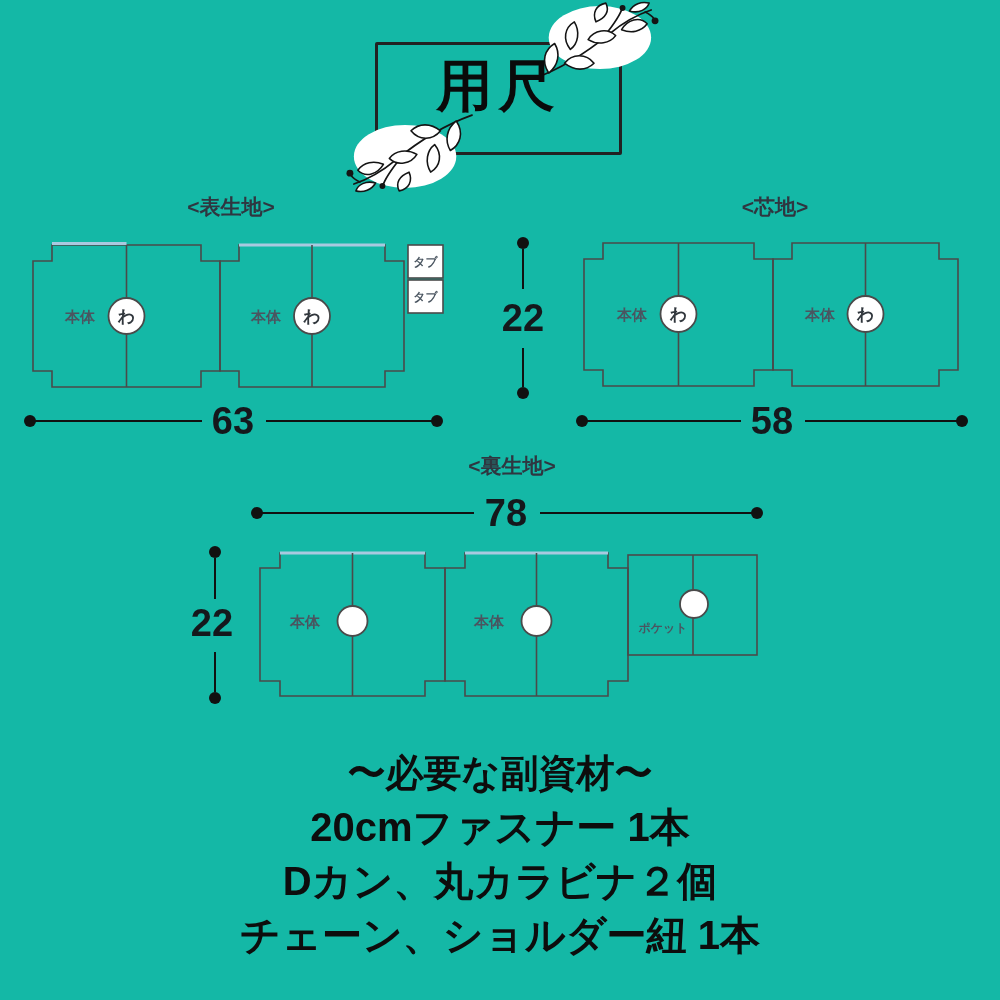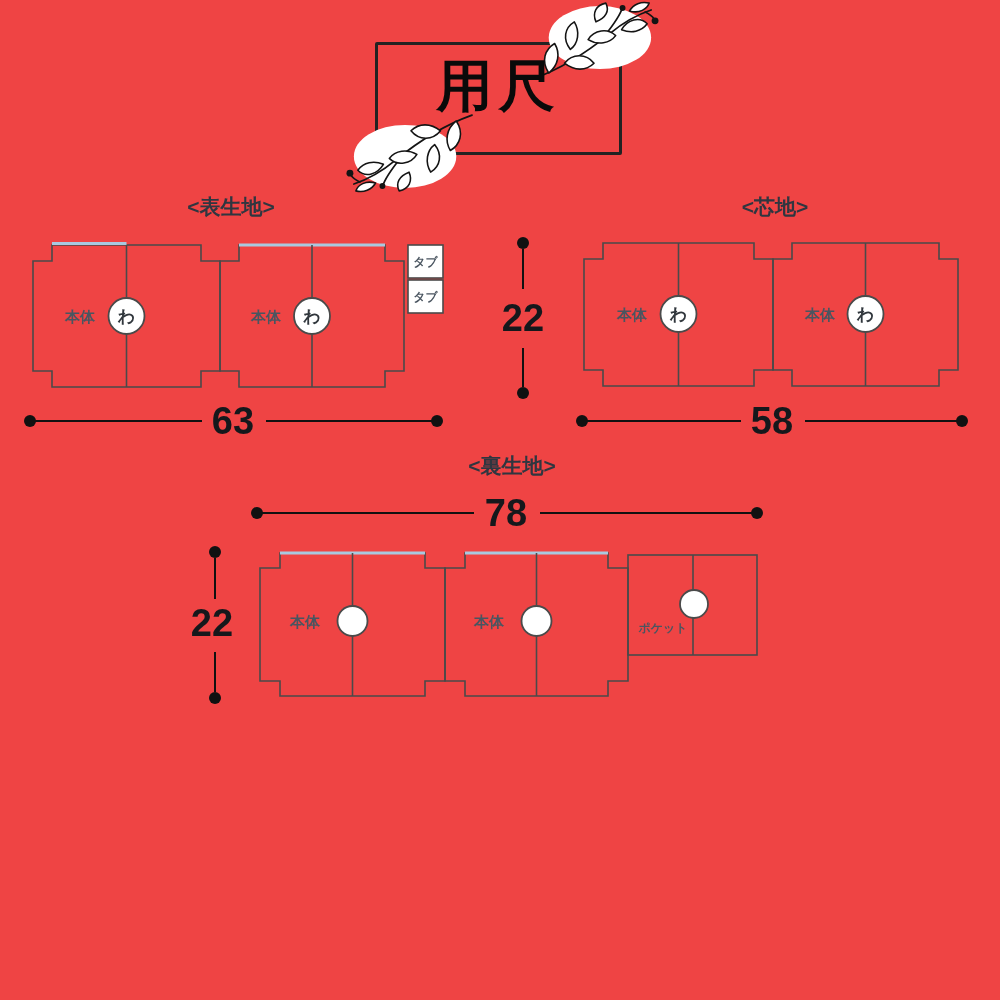--- a/index.html
+++ b/index.html
@@ -1,16 +1,16 @@
 <!DOCTYPE html>
 <html><head>
 <meta charset="utf-8">
 <style>
   html,body{margin:0;padding:0;background:#ffffff;}
-  .stage{position:relative;width:1000px;height:1000px;background:#ef4444;overflow:hidden;
+  .stage{position:relative;width:1000px;height:1000px;background:#14b8a6;overflow:hidden;
          font-family:"Liberation Sans","DejaVu Sans",sans-serif;}
   
   .title-frame{position:absolute;left:375px;top:42px;width:241px;height:107px;
                border:3px solid #222;border-radius:2px;}
   .title-text{position:absolute;left:375px;top:58px;width:247px;text-align:center;
               font-size:56px;font-weight:900;color:#0a0a0a;letter-spacing:6px;line-height:1;}
   .sprig{position:absolute;}
   .sprig-tr{left:531px;top:0px;width:128px;height:86px;}
   .sprig-bl{left:346px;top:108px;width:128px;height:86px;transform:rotate(180deg);}
   
@@ -187,14 +187,20 @@
 
       <g>
         <rect x="628" y="555" width="129" height="100" fill="none" stroke="#4a4a4a" stroke-width="1.6"></rect>
         <path d="M693,555 V655" stroke="#4a4a4a" stroke-width="1.6"></path>
         <circle cx="694" cy="604" r="14" fill="#ffffff" stroke="#4a4a4a" stroke-width="1.8"></circle>
         <text class="lbl-sm" x="663" y="632" text-anchor="middle">ポケット</text>
       </g>
     </g>
   </svg>
 
+  <div class="materials">
+    <div class="m-head">〜必要な副資材〜</div>
+    <div class="m-item">20cmファスナー 1本</div>
+    <div class="m-item">Dカン、丸カラビナ２個</div>
+    <div class="m-item">チェーン、ショルダー紐 1本</div>
+  </div>
 
 </div>
 
 </body></html>

